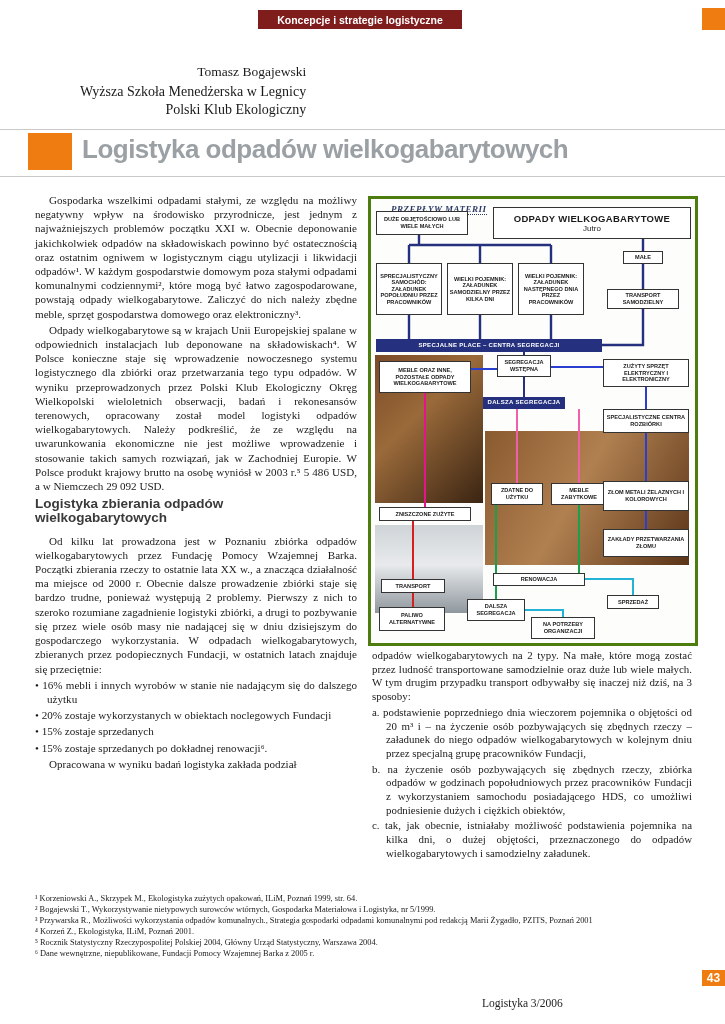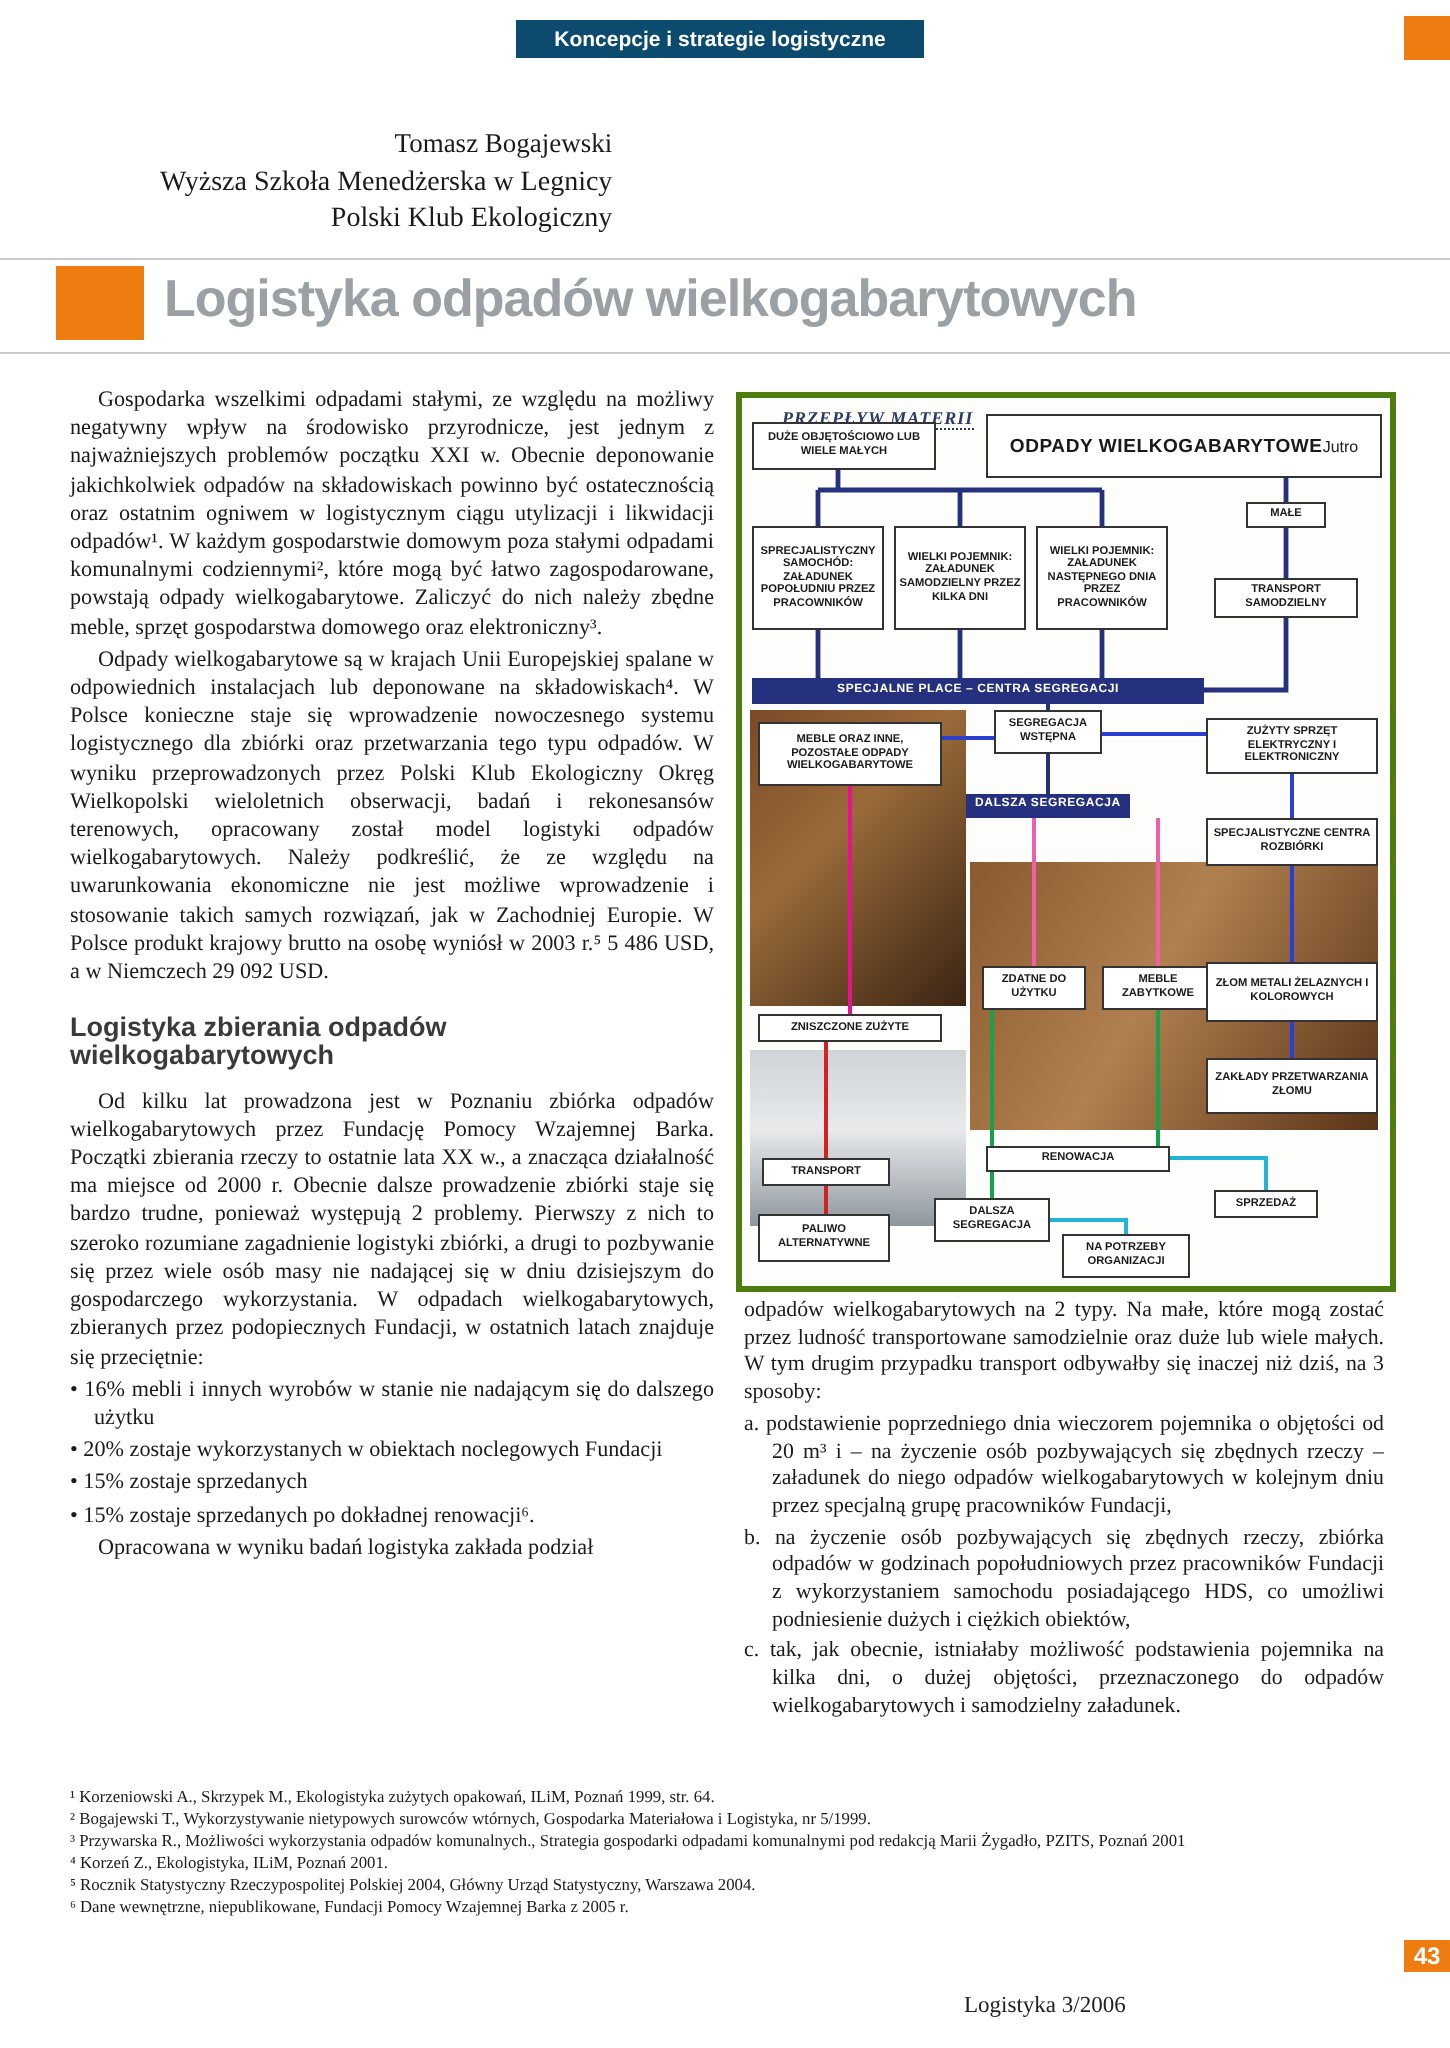--- a/index.html
+++ b/index.html
@@ -2,53 +2,53 @@
 <html><head>
 <meta charset="utf-8">
 <style>
   html,body{margin:0;padding:0;}
   body{
     width:725px;height:1024px;position:relative;background:#ffffff;
     font-family:"Liberation Serif", serif;color:#1a1a1a;overflow:hidden;
   }
   .abs{position:absolute;}
   
-  .cat-bar{left:258px;top:10px;width:204px;height:19px;background:#0c4a6e;color:#fff;
+  .cat-bar{left:258px;top:10px;width:204px;height:19px;background:#7f1d1d;color:#fff;
     font-family:"Liberation Sans",sans-serif;font-weight:bold;font-size:10.5px;
     display:flex;align-items:center;justify-content:center;}
   .corner-sq{right:0;top:8px;width:23px;height:22px;background:#ef7c10;}
   
   .author{left:80px;top:64px;text-align:right;}
   .author .name{font-size:13.5px;margin-bottom:3px;}
   .author .aff{font-size:14px;line-height:1.3;}
   
   .rule{left:0;width:725px;height:1px;background:#c9c9c9;}
   .title-block{left:28px;top:133px;width:44px;height:37px;background:#ef7c10;}
   .page-title{left:82px;top:134px;font-family:"Liberation Sans",sans-serif;font-weight:bold;
     font-size:26px;color:#9ba0a4;letter-spacing:-0.5px;}
   
   .col{font-size:11.1px;line-height:14.2px;text-align:justify;}
   .col p{margin:0 0 2px 0;}
   .col p.ind{text-indent:14px;}
   .sec-head{font-family:"Liberation Sans",sans-serif;font-weight:bold;font-size:13.5px;
-    color:#3a3a3a;margin:14px 0 8px 0;text-align:left;}
+    color:#3a3a3a;margin:4px 0 8px 0;text-align:left;}
   .bullet{padding-left:12px;text-indent:-12px;margin:0;}
   .abc{padding-left:14px;text-indent:-14px;margin:0;}
   .col-left{left:35px;top:193px;width:322px;}
   .col-right{left:372px;top:649px;width:320px;font-size:10.9px;line-height:13.7px;}
   
   .figure{left:368px;top:196px;width:324px;height:444px;border:3px solid #4d7c0f;background:#fdfdfb;}
   .fig-label{left:20px;top:5px;font-style:italic;font-size:9px;color:#2c3a66;
     border-bottom:1px dotted #2c3a66;font-weight:bold;letter-spacing:0.5px;}
   .node{position:absolute;border:1px solid #333;background:#fff;
     font-family:"Liberation Sans",sans-serif;font-weight:bold;font-size:5.6px;line-height:1.18;
     display:flex;align-items:center;justify-content:center;text-align:center;padding:1px;box-sizing:border-box;z-index:3;}
   .bar{background:#25317e;color:#fff;border-color:#25317e;font-size:6px;letter-spacing:0.3px;}
   .fig-title{position:absolute;left:122px;top:8px;width:196px;height:30px;border:1px solid #333;
-    background:#fff;z-index:3;display:flex;flex-direction:row;align-items:center;justify-content:center;
+    background:#fff;z-index:3;display:flex;flex-direction:column;align-items:center;justify-content:center;
     font-family:"Liberation Sans",sans-serif;text-align:center;}
   .fig-title .t1{font-weight:bold;font-size:9.5px;letter-spacing:0.3px;}
   .fig-title .t2{font-size:8px;}
   .photo{position:absolute;z-index:1;}
   .photo-furniture{left:4px;top:156px;width:108px;height:148px;
     background:linear-gradient(135deg,#7a4a28 0%,#9a6a3a 40%,#3a2412 100%);}
   .photo-wood{left:114px;top:232px;width:204px;height:134px;
     background:linear-gradient(120deg,#8a5a30 0%,#b08050 45%,#5a3418 100%);}
   .photo-truck{left:4px;top:326px;width:108px;height:88px;
     background:linear-gradient(180deg,#cfd4d8 0%,#e8eaec 45%,#8f979e 100%);}

